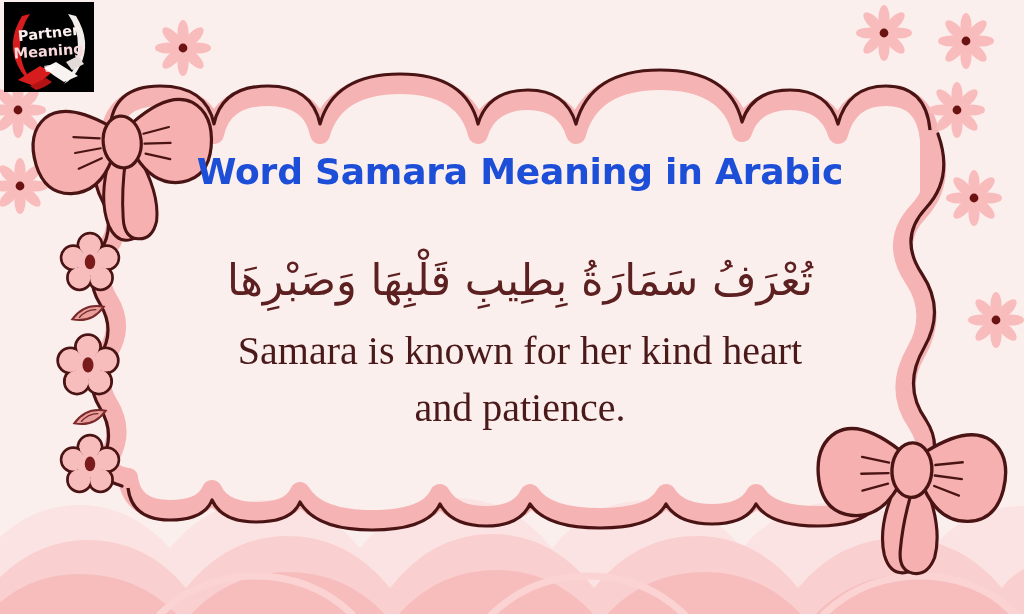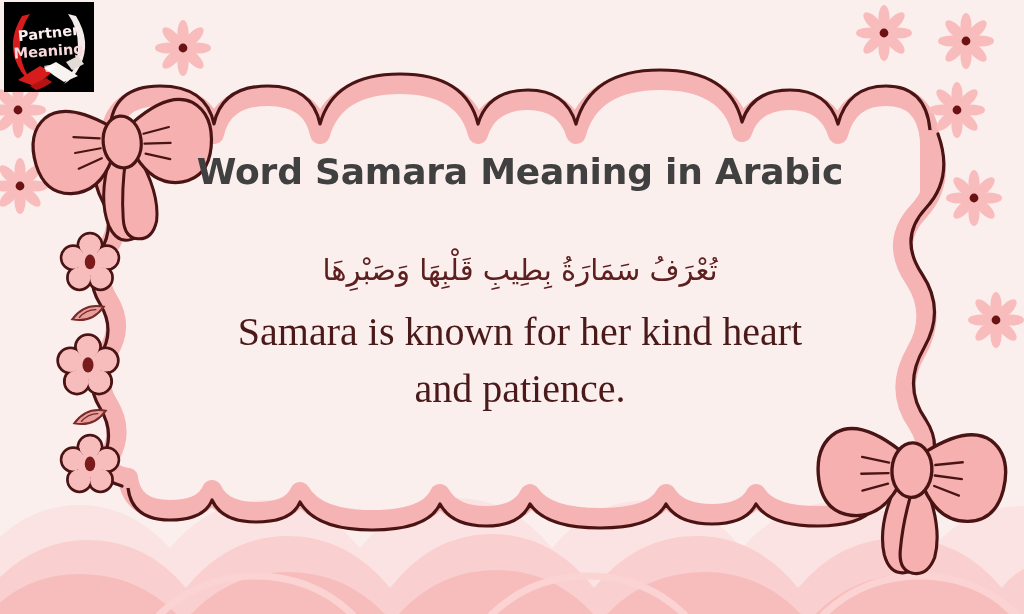--- a/index.html
+++ b/index.html
@@ -36,30 +36,30 @@
     width: 760px;
     height: 300px;
     text-align: center;
     pointer-events: none;
   }
   #card-title {
     font-family: "DejaVu Sans", sans-serif;
     font-weight: 700;
     font-size: 36px;
     letter-spacing: -0.2px;
-    color: #404040;
+    color: #1d4ed8;
     margin: 0;
     padding: 0;
     line-height: 1.2;
   }
   #arabic-line {
     direction: rtl;
     unicode-bidi: bidi-override;
     font-family: "DejaVu Sans", sans-serif;
-    font-size: 29px;
+    font-size: 43px;
     color: #5d2020;
     margin: 58px 0 0 0;
     line-height: 1.35;
     white-space: nowrap;
   }
   #english-line {
     font-family: "Liberation Serif", "DejaVu Serif", serif;
     font-size: 40px;
     color: #4a1a1a;
     margin: 14px auto 0 auto;

